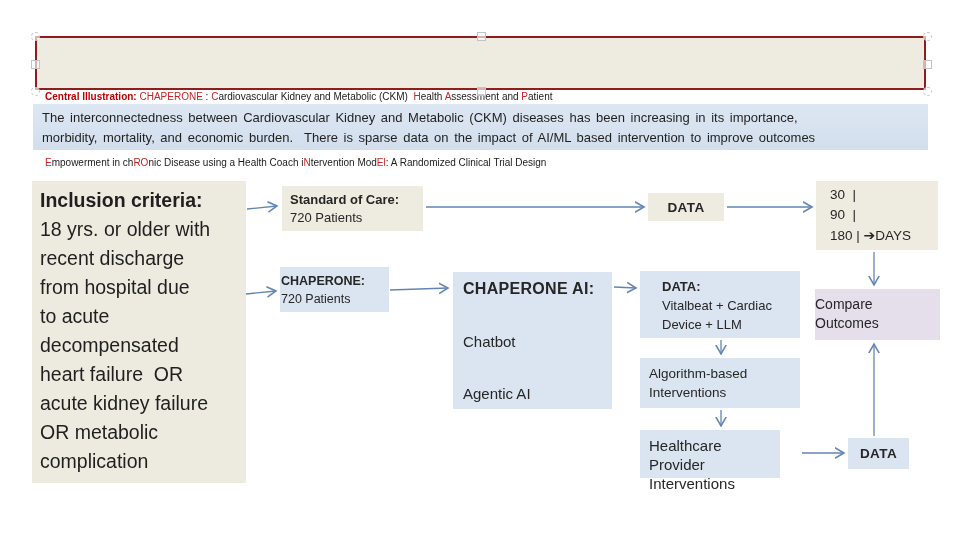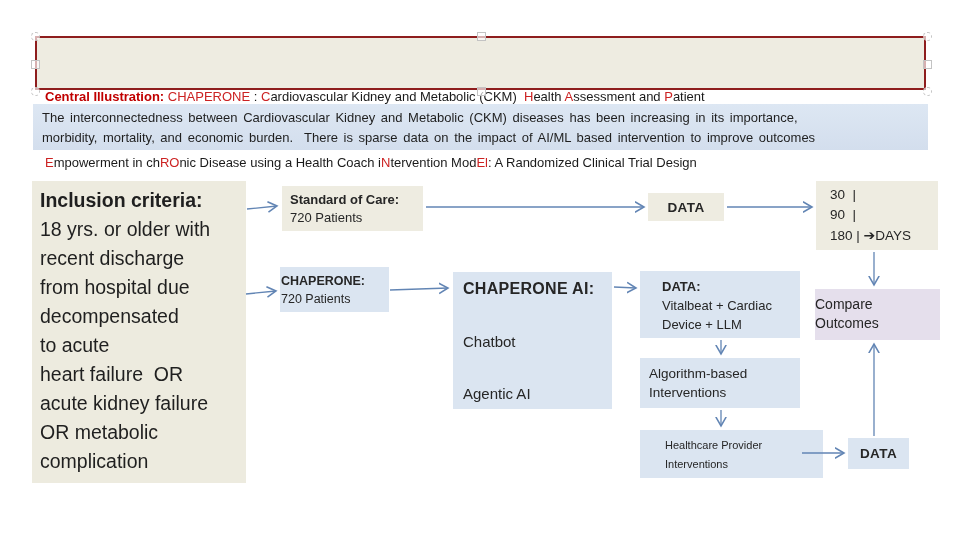--- a/index.html
+++ b/index.html
@@ -7,21 +7,21 @@
     position:relative;width:960px;height:540px;background:#ffffff;overflow:hidden;
     font-family:"Liberation Sans","DejaVu Sans",sans-serif;color:#262626;
   }
   .box{position:absolute;box-sizing:border-box;}
   .ln{white-space:pre-wrap;}
 
   
   .title-box{
     left:35px;top:36px;width:891px;height:54px;
     background:#EEECE1;border:2px solid #8E1D1D;
-    padding:4px 8px;font-size:13px;line-height:22px;color:#1a1a1a;
+    padding:4px 8px;font-size:10px;line-height:22px;color:#1a1a1a;
     white-space:pre-wrap;
   }
   .seg{color:#1a1a1a;}
   .seg.r{color:#CC2222;}
   .seg.rb{color:#C00000;font-weight:700;}
 
   
   .handle{position:absolute;width:7px;height:7px;border:1px solid #c3c3c3;background:rgba(255,255,255,.65);z-index:5;}
   .handle.round{border-radius:50%;border-style:dashed;}
 
@@ -52,21 +52,21 @@
     display:flex;align-items:center;justify-content:center;font-weight:700;font-size:13.5px;letter-spacing:.4px;}
   .data-bottom-box{left:848px;top:438px;width:61px;height:31px;background:#DBE5F1;
     display:flex;align-items:center;justify-content:center;font-weight:700;font-size:13.5px;letter-spacing:.4px;}
 
   .days-box{left:816px;top:181px;width:122px;height:69px;background:#EEECE1;
     padding:4px 0 0 14px;font-size:13.5px;line-height:20px;}
   .days-box .arrow-glyph{font-size:14px;}
 
   .vitalbeat-box{left:640px;top:271px;width:160px;height:67px;background:#DBE5F1;padding:6px 22px;font-size:13px;line-height:19px;}
   .algo-box{left:640px;top:358px;width:160px;height:50px;background:#DBE5F1;padding:6px 9px;font-size:13.5px;line-height:19px;}
-  .hcp-box{left:640px;top:430px;width:183px;height:48px;background:#DBE5F1;padding:6px 25px;font-size:11px;line-height:19px;}
+  .hcp-box{left:640px;top:430px;width:140px;height:48px;background:#DBE5F1;padding:6px 9px;font-size:15px;line-height:19px;}
   .compare-box{left:815px;top:289px;width:125px;height:51px;background:#E5DFEC;padding:6px 0;font-size:14px;line-height:19px;}
 
   svg.arrows{position:absolute;left:0;top:0;width:960px;height:540px;pointer-events:none;z-index:4;}
 </style>
 </head>
 <body>
 
 <div class="canvas">
 
   <div class="box title-box">
@@ -87,22 +87,22 @@
       <div class="ln">The interconnectedness between Cardiovascular Kidney and Metabolic (CKM) diseases has been increasing in its importance,</div>
       <div class="ln">morbidity, mortality, and economic burden.  There is sparse data on the impact of AI/ML based intervention to improve outcomes</div>
     </div>
 
   <div class="box inclusion-box">
     <div class="hd ln">Inclusion criteria:</div>
     <div>
         <div class="ln">18 yrs. or older with</div>
         <div class="ln">recent discharge</div>
         <div class="ln">from hospital due</div>
+        <div class="ln">to acute</div>
         <div class="ln">decompensated</div>
-        <div class="ln">to acute</div>
         <div class="ln">heart failure  OR</div>
         <div class="ln">acute kidney failure</div>
         <div class="ln">OR metabolic</div>
         <div class="ln">complication</div>
       </div>
   </div>
 
   <div class="box soc-box">
     <div class="bold ln">Standard of Care:</div>
     <div class="ln">720 Patients</div>

